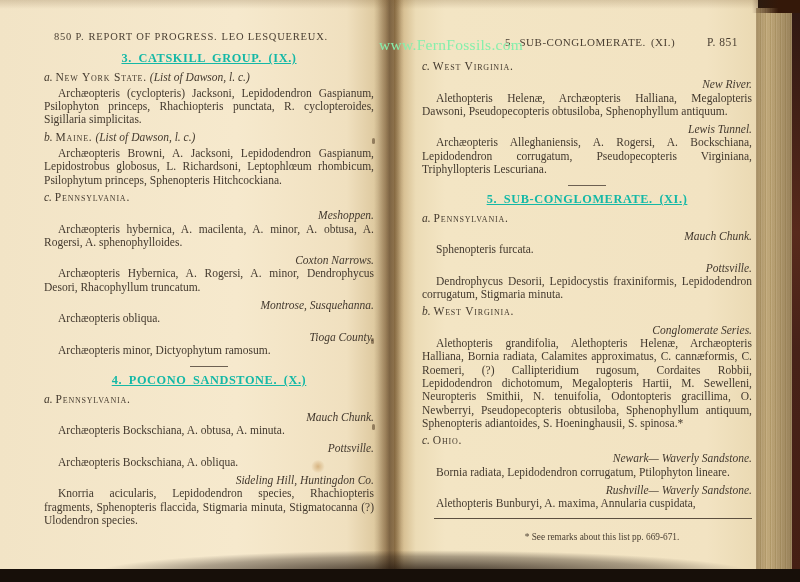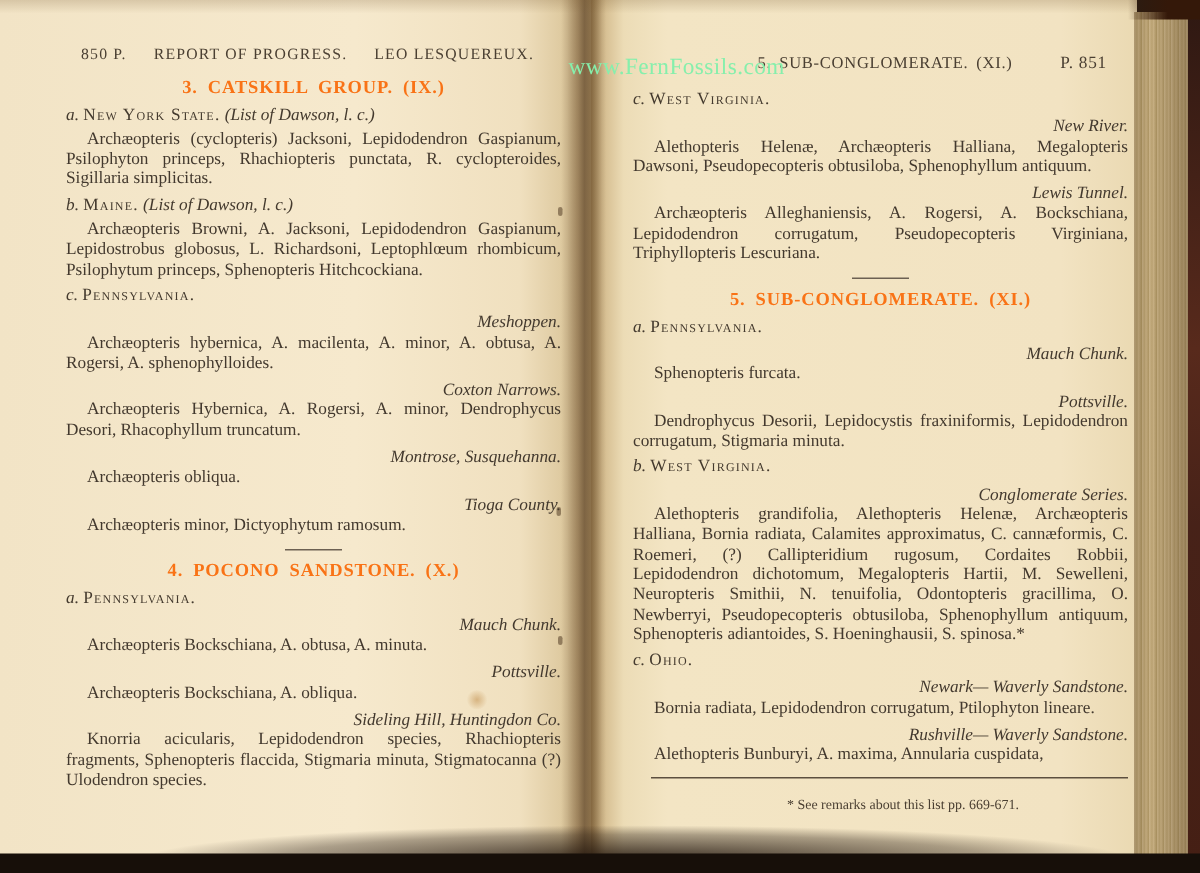--- a/index.html
+++ b/index.html
@@ -53,30 +53,30 @@
   }
   .stitch{position:absolute;width:3px;height:6px;border-radius:2px;background:rgba(70,48,26,0.5);}
   .stitch.s1{left:372px;top:138px;}
   .stitch.s2{left:371px;top:338px;}
   .stitch.s3{left:372px;top:424px;}
   
   .col{position:absolute;font-size:11.5px;line-height:13.3px;text-align:justify;}
   .left-col{left:44px;top:30px;width:330px;}
   .right-col{left:422px;top:36px;width:330px;}
   .running-head{
-    display:flex;gap:18px;justify-content:flex-start;padding-left:10px;
+    display:flex;gap:4px;justify-content:flex-start;padding-left:10px;
     font-size:10.5px;letter-spacing:0.8px;margin-bottom:9px;white-space:nowrap;
     color:#4a3f32;text-align:left;
   }
   .right-head{position:relative;height:14px;margin-bottom:10px;font-size:11px;letter-spacing:0.5px;color:#4a3f32;text-align:left;}
   .right-head .section-ref{margin-left:83px;word-spacing:2px;}
   .right-head .pgnum{position:absolute;right:14px;top:0;font-size:11.5px;letter-spacing:0.5px;}
   .heading{
     text-align:center;font-weight:bold;font-size:12.3px;letter-spacing:0.6px;
-    word-spacing:3px;margin:7px 0 5px;color:#f97316;
+    word-spacing:3px;margin:7px 0 5px;color:#14b8a6;text-decoration:underline;
   }
   .subhead{margin:4px 0 3px;color:#443a2e;}
   .it{font-style:italic;}
   .sc{font-variant:small-caps;letter-spacing:0.8px;}
   .place{font-style:italic;margin:5px 0 0 14px;text-align:right;}
   .species{margin:0 0 3px;text-indent:14px;}
   .divider{width:38px;border:none;border-top:1px solid #6c6052;margin:9px auto 6px;}
   .fn-rule{border:none;border-top:1px solid #5c4f3f;margin:7px 0 3px 12px;}
   .fn-text{font-size:9.3px;text-align:center;margin:12px 0 0 30px;color:#4a3f32;}
   .watermark{

